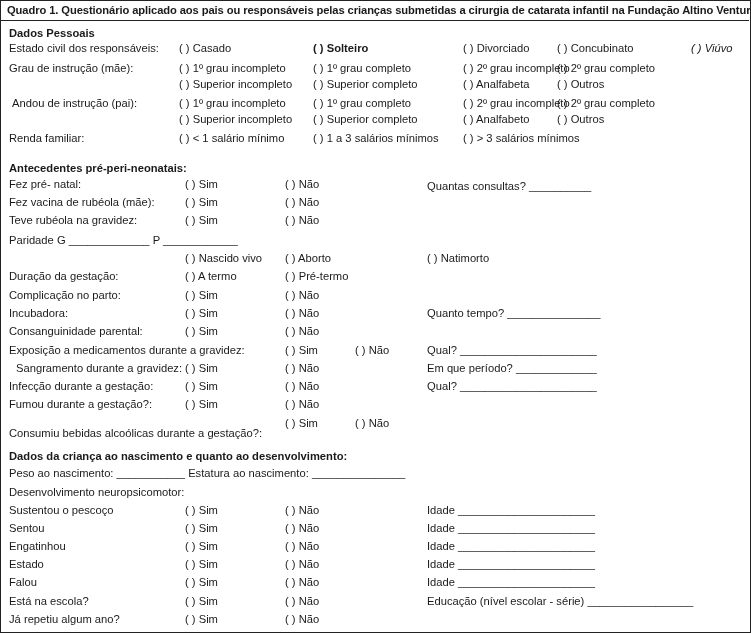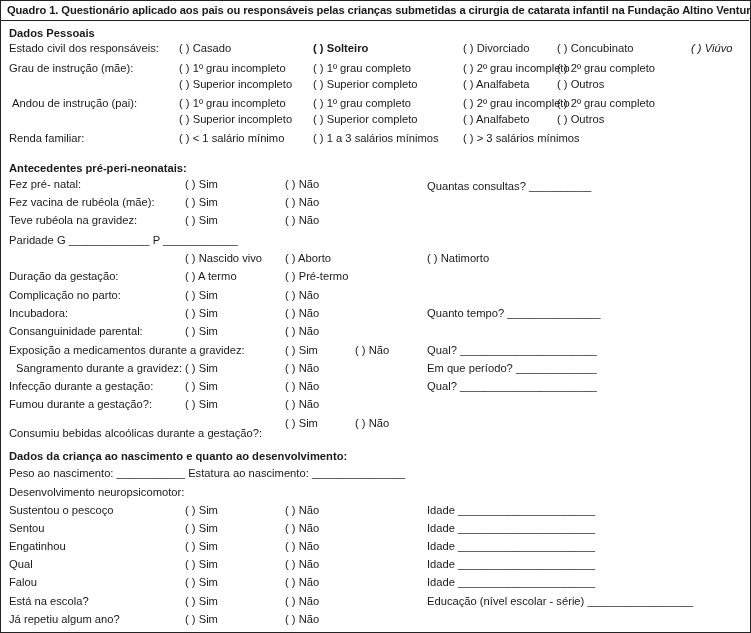--- a/index.html
+++ b/index.html
@@ -104,21 +104,21 @@
     <span class="t opt" style="left: 285px; top: 504px;">(   ) Não</span>
     <span class="t" style="left: 427px; top: 504px;">Idade ______________________</span>
     <span class="t" style="left: 9px; top: 522px;">Sentou</span>
     <span class="t opt" style="left: 185px; top: 522px;">(   ) Sim</span>
     <span class="t opt" style="left: 285px; top: 522px;">(   ) Não</span>
     <span class="t" style="left: 427px; top: 522px;">Idade ______________________</span>
     <span class="t" style="left: 9px; top: 540px;">Engatinhou</span>
     <span class="t opt" style="left: 185px; top: 540px;">(   ) Sim</span>
     <span class="t opt" style="left: 285px; top: 540px;">(   ) Não</span>
     <span class="t" style="left: 427px; top: 540px;">Idade ______________________</span>
-    <span class="t" style="left: 9px; top: 558px;">Qual</span>
+    <span class="t" style="left: 9px; top: 558px;">Estado</span>
     <span class="t opt" style="left: 185px; top: 558px;">(   ) Sim</span>
     <span class="t opt" style="left: 285px; top: 558px;">(   ) Não</span>
     <span class="t" style="left: 427px; top: 558px;">Idade ______________________</span>
     <span class="t" style="left: 9px; top: 576px;">Falou</span>
     <span class="t opt" style="left: 185px; top: 576px;">(   ) Sim</span>
     <span class="t opt" style="left: 285px; top: 576px;">(   ) Não</span>
     <span class="t" style="left: 427px; top: 576px;">Idade ______________________</span>
     <span class="t" style="left: 9px; top: 595px;">Está na escola?</span>
     <span class="t opt" style="left: 185px; top: 595px;">(   ) Sim</span>
     <span class="t opt" style="left: 285px; top: 595px;">(   ) Não</span>

